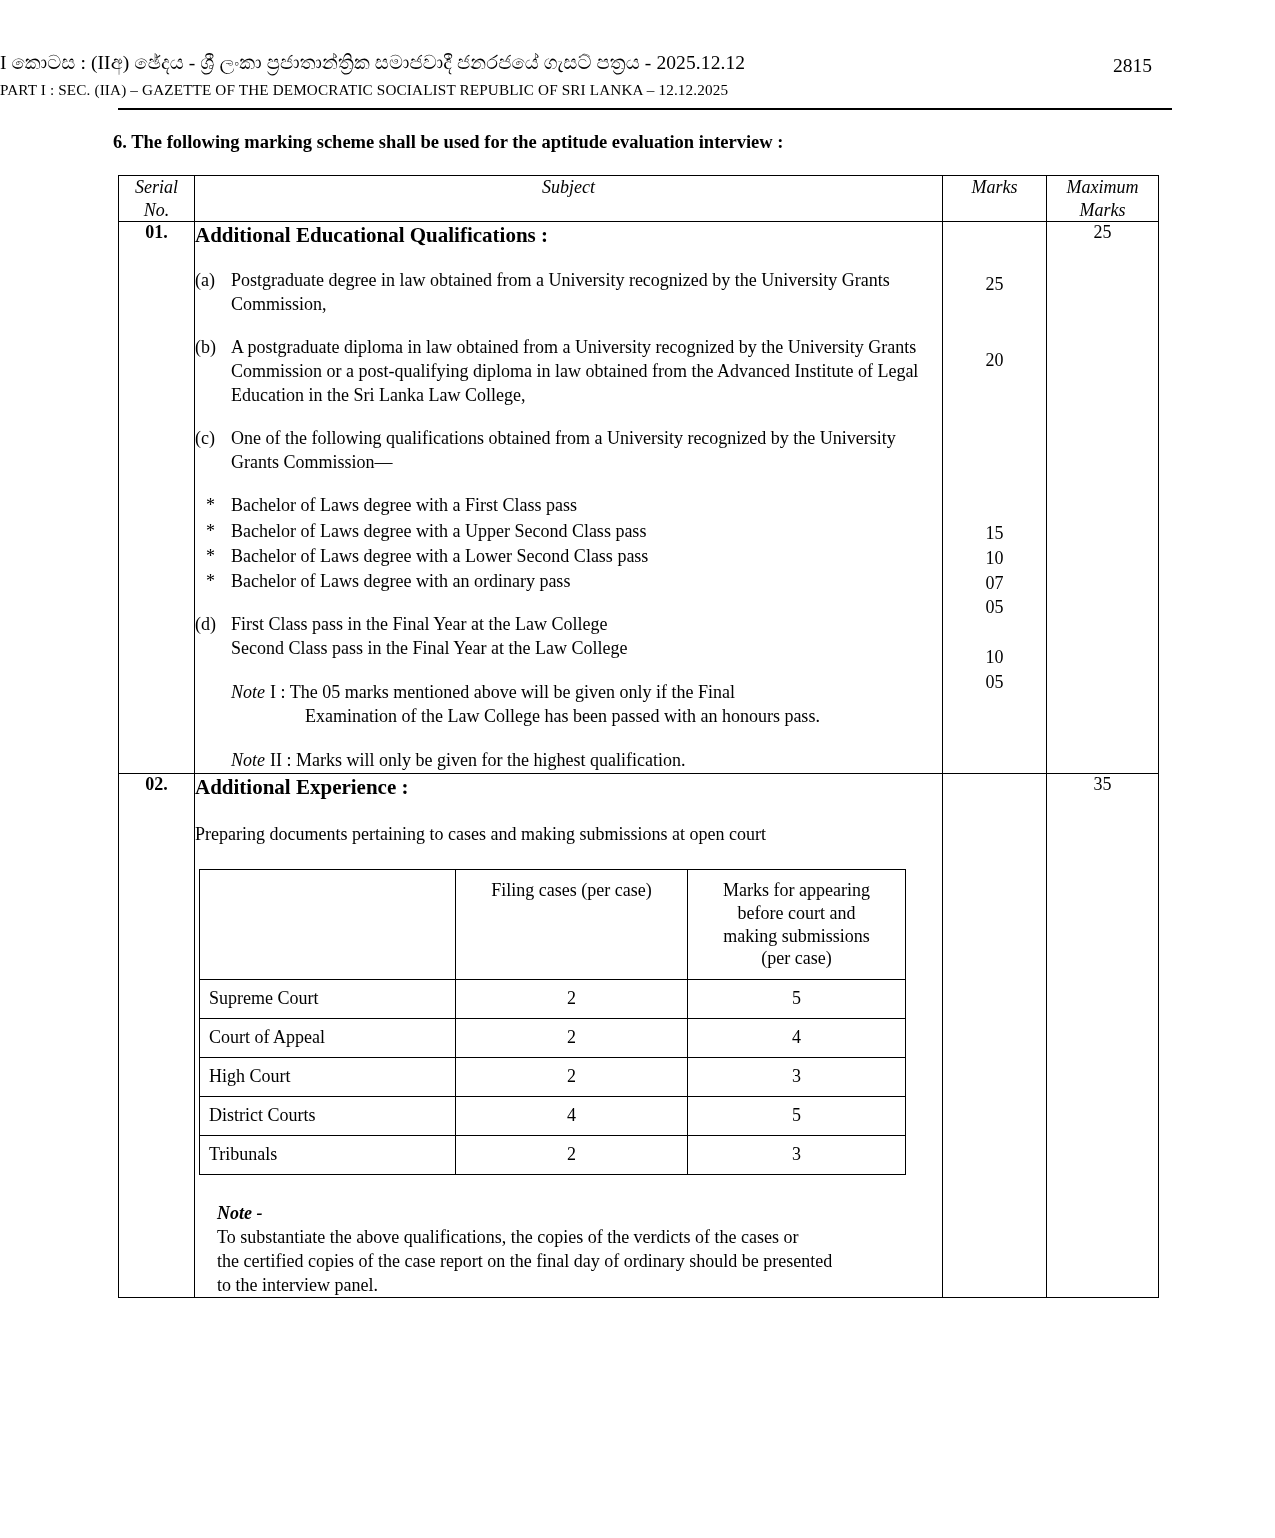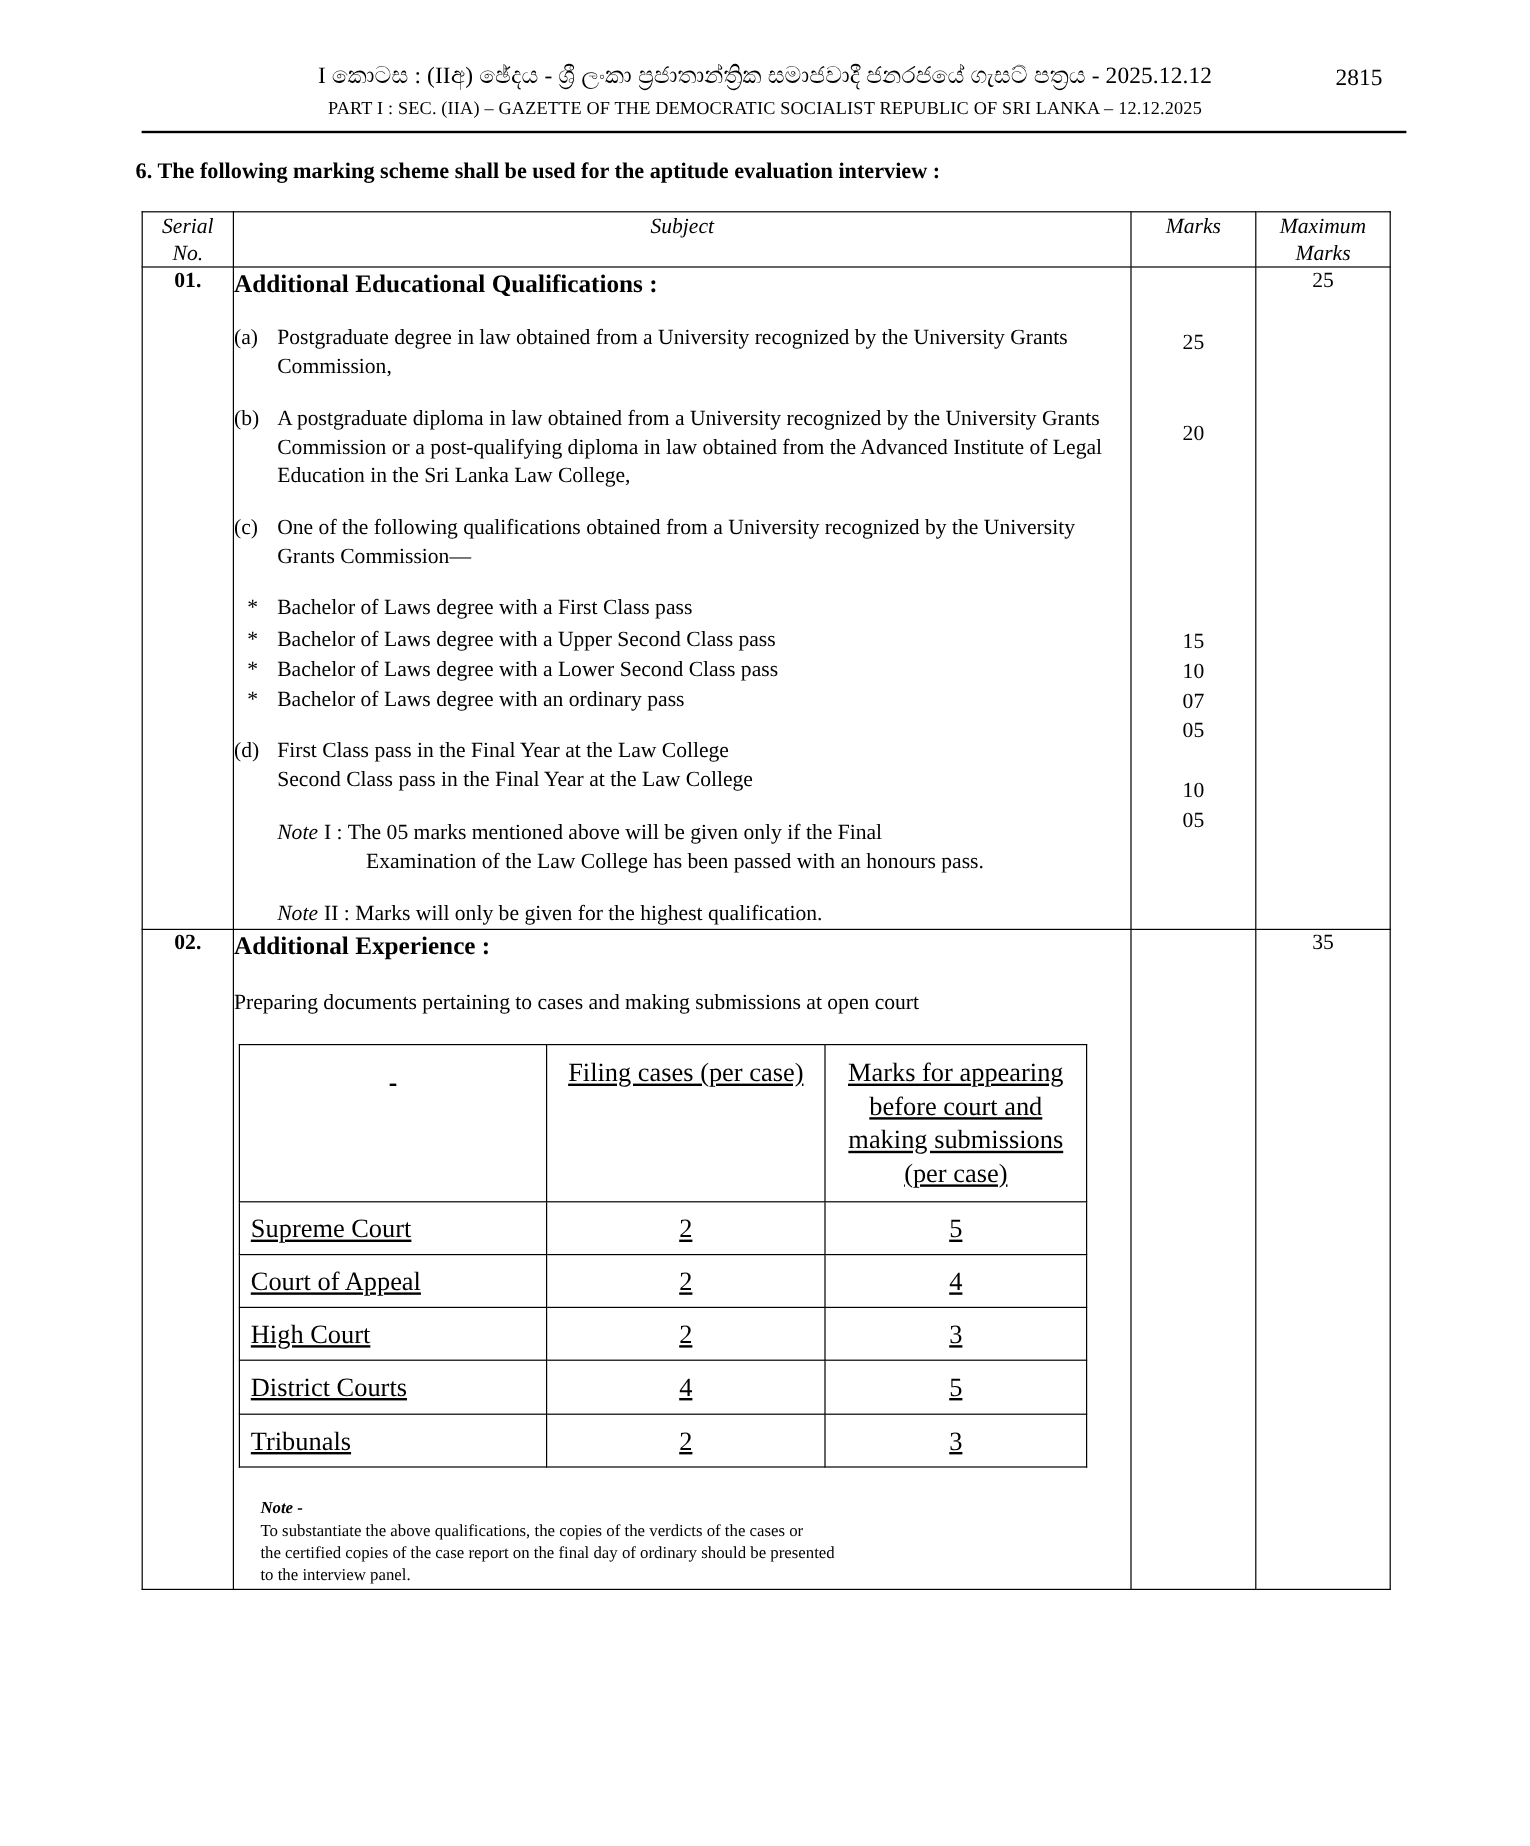--- a/index.html
+++ b/index.html
@@ -18,21 +18,20 @@
     width: 1275px;
     height: 1538px;
     position: relative;
     box-sizing: border-box;
     padding: 0;
   }
 
   
   .header {
     padding-top: 52px;
-    text-align: center;
     position: relative;
   }
   .hdr-line1 {
     font-family: "Liberation Serif", serif;
     font-size: 19.5px;
     letter-spacing: 0.1px;
   }
   .hdr-line2 {
     font-family: "Liberation Serif", serif;
     font-size: 15.2px;
@@ -159,39 +158,38 @@
     padding-left: 2px;
   }
   .inner-table {
     border-collapse: collapse;
     margin-left: 2px;
     width: 706px;
     table-layout: fixed;
   }
   .inner-table td {
     border: 1.4px solid #000;
-    font-size: 22px;
+    font-size: 18px;
     padding: 7px 9px;
-    text-decoration: underline;
   }
   .inner-c1 { width: 256px; }
   .inner-c2 { width: 232px; text-align: center; }
   .inner-c3 { width: 218px; text-align: center; }
   .inner-head td {
     text-align: center;
     line-height: 1.27;
     padding: 9px 6px 9px 6px;
     vertical-align: top;
   }
   .inner-head .blank { border: 1.4px solid #000; }
 
   .note2 {
     margin-top: 26px;
     padding-left: 22px;
-    font-size: 14px;
+    font-size: 18px;
     line-height: 1.34;
   }
   .note2 .nhead {
     font-weight: bold;
     font-style: italic;
   }
 </style>
 </head>
 <body>
 

